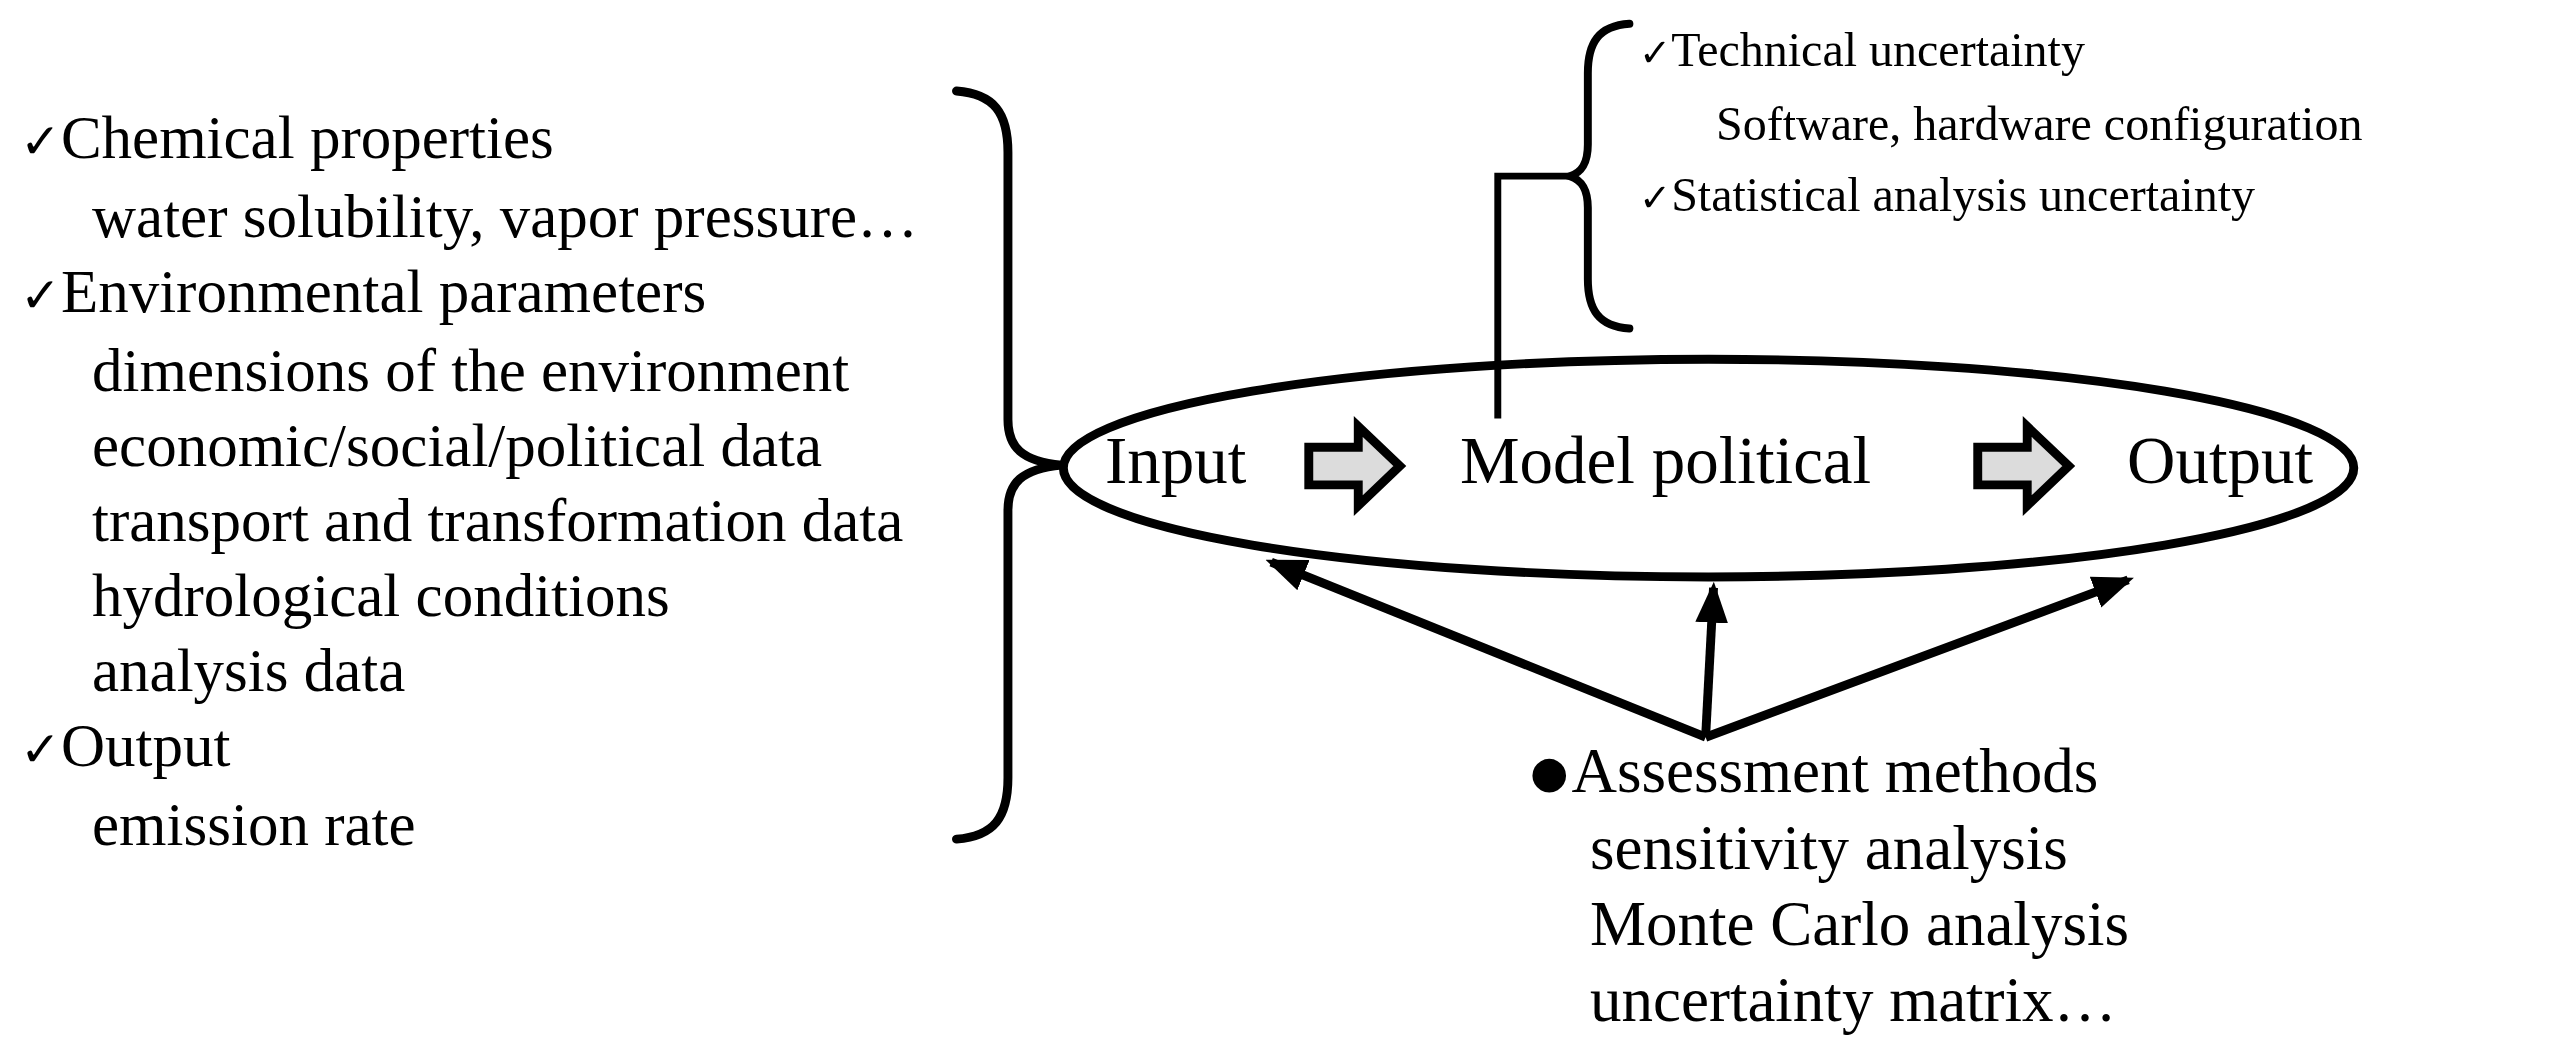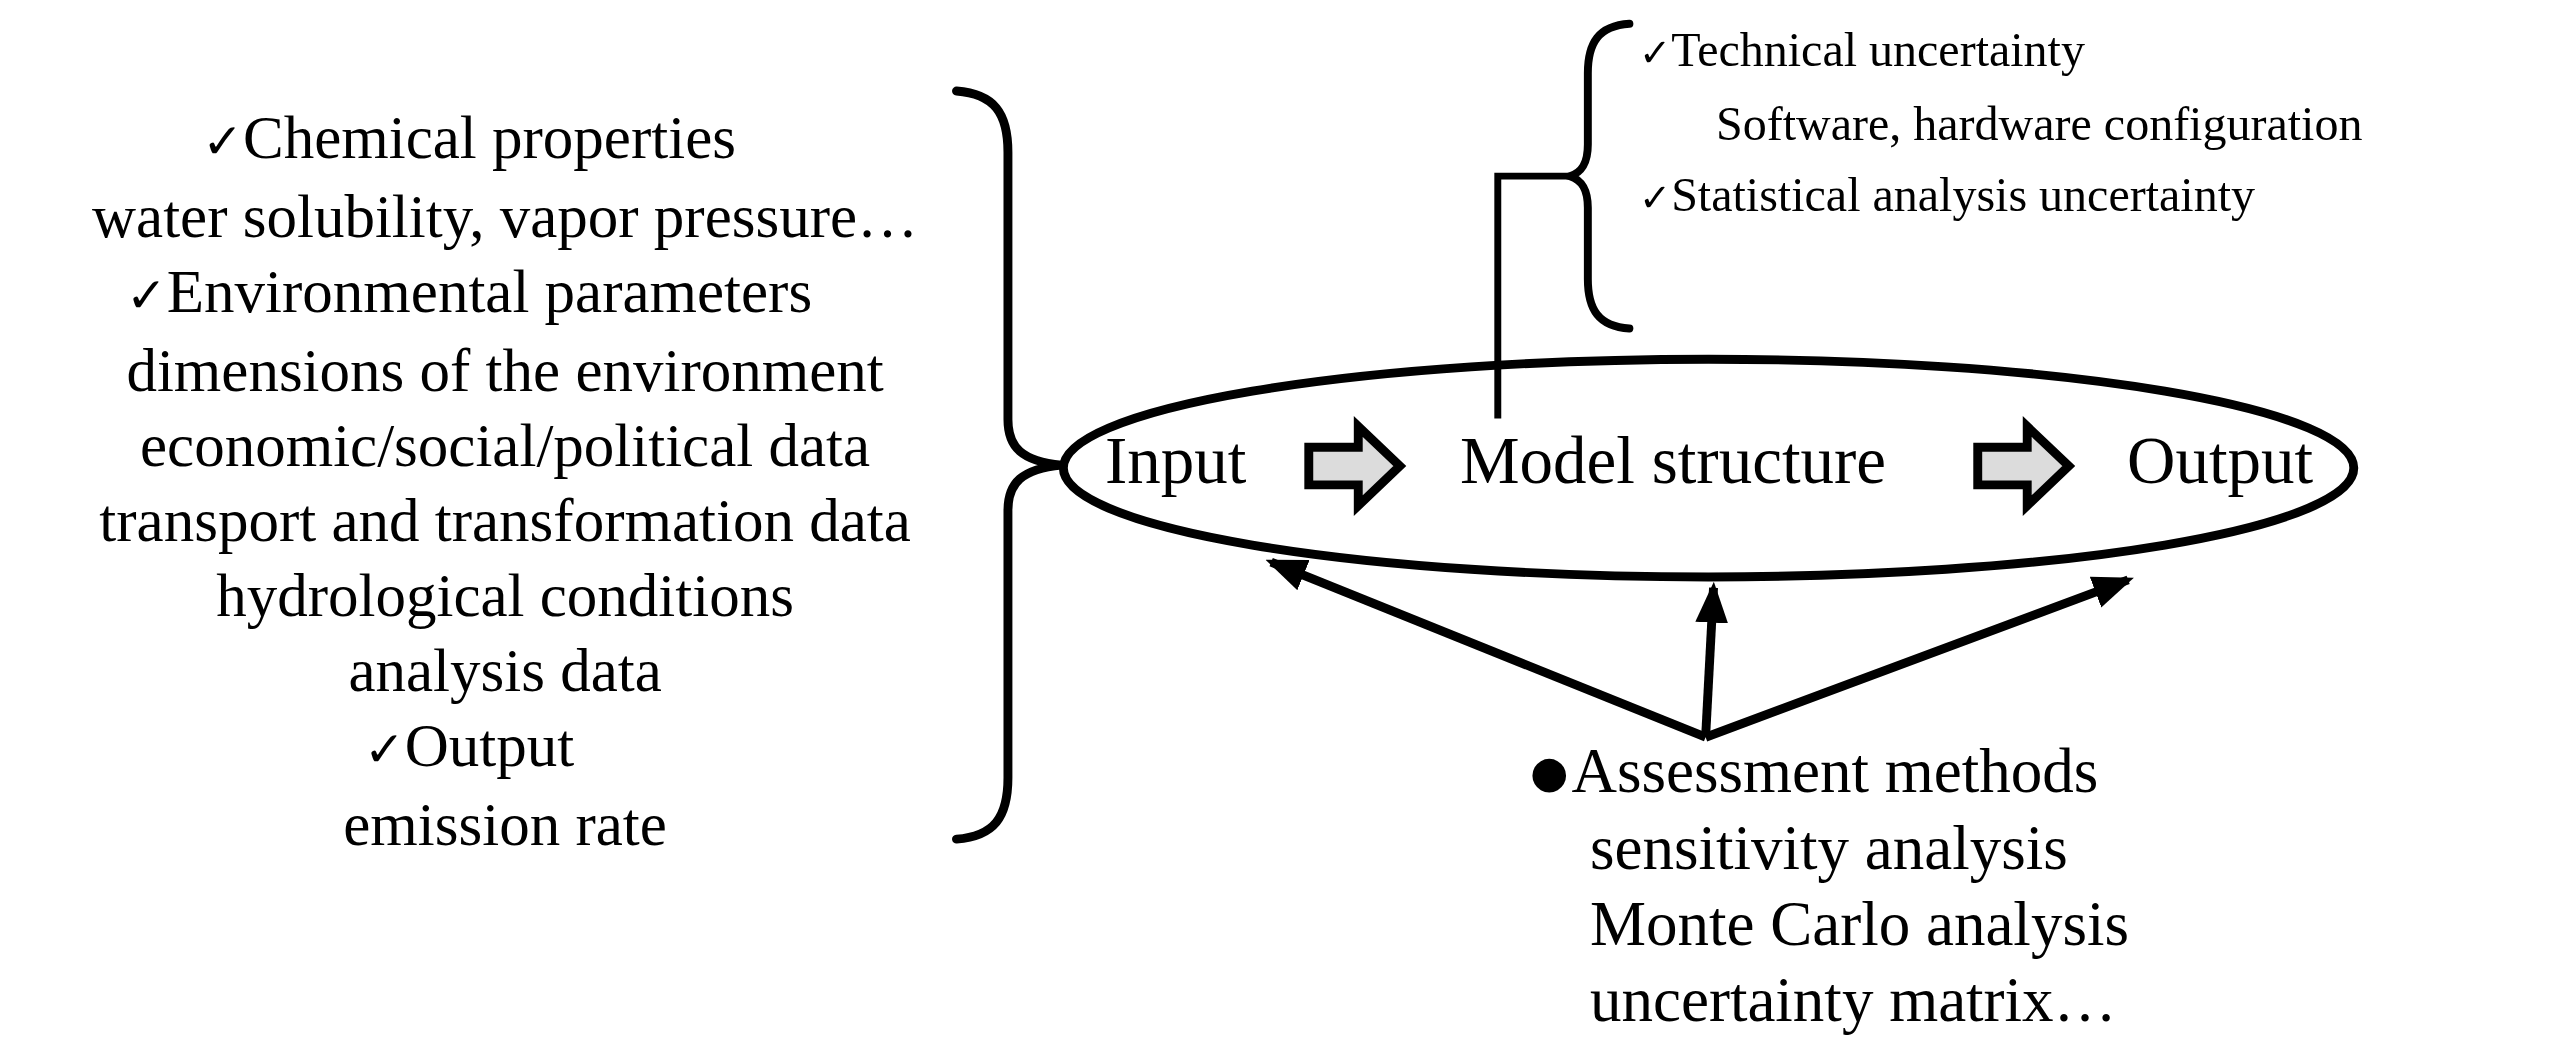--- a/index.html
+++ b/index.html
@@ -26,21 +26,20 @@
     white-space: nowrap;
   }
   .list-row {
     white-space: nowrap;
   }
   #left-list {
     left: 20px;
     top: 100px;
     font-size: 61px;
     line-height: 75px;
-    text-align: center;
   }
   #left-list .indent { padding-left: 72px; }
 
   #right-list {
     left: 1639px;
     top: 14px;
     font-size: 48px;
     line-height: 71px;
   }
   #right-list .indent { padding-left: 77px; }
@@ -129,17 +128,17 @@
     </div>
 
   <div id="bottom-list" class="textblock">
       <div class="list-row"><span class="bullet-icon">●</span><span>Assessment methods</span></div>
       <div class="list-row indent"><span>sensitivity analysis</span></div>
       <div class="list-row indent"><span>Monte Carlo analysis</span></div>
       <div class="list-row indent"><span>uncertainty matrix…</span></div>
     </div>
 
   <div id="input-label" class="node-label">Input</div>
-  <div id="model-label" class="node-label">Model structure</div>
+  <div id="model-label" class="node-label">Model political</div>
   <div id="output-label" class="node-label">Output</div>
 
 </div>
 
 
 </body></html>

